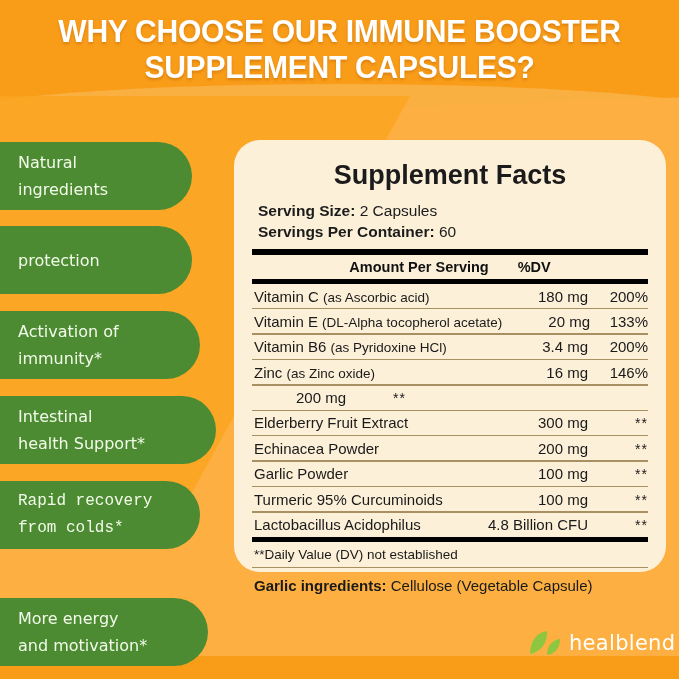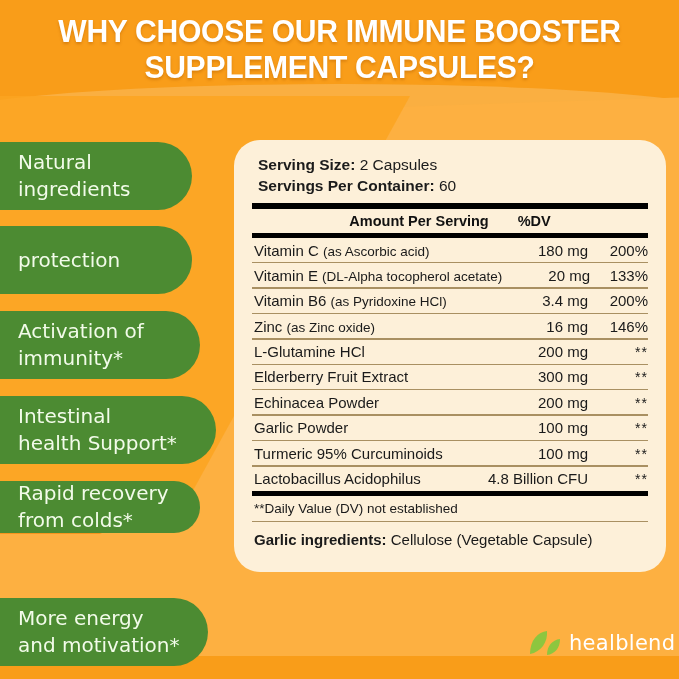--- a/index.html
+++ b/index.html
@@ -47,21 +47,21 @@
   }
   .headline .l2{display:block;}
 
   
   .pill{
     position:absolute;left:0;
     background:#4C8B32;
     border-top-right-radius:999px;border-bottom-right-radius:999px;
     color:#F2FBE9;
     font-family:"DejaVu Sans",sans-serif;
-    font-size:20px;line-height:27px;
+    font-size:16px;line-height:27px;
     display:flex;align-items:center;
     padding-left:18px;padding-right:26px;
     box-sizing:border-box;
   }
   .pill span{display:block;}
 
   
   .card{
     position:absolute;left:234px;top:140px;width:432px;height:432px;
     background:#FDF0D9;border-radius:26px;
@@ -154,35 +154,36 @@
           <span>Activation of</span>
           <span>immunity*</span>
         </div>
       </div>
       <div class="pill" style="top: 396px; width: 216px; height: 68px; background: rgb(76, 139, 50);">
         <div>
           <span>Intestinal</span>
           <span>health Support*</span>
         </div>
       </div>
-      <div class="pill" style="top: 481px; width: 200px; height: 52px; background: rgb(76, 139, 50);">
+      <div class="pill" style="top: 481px; width: 200px; height: 68px; background: rgb(76, 139, 50); font-family: Liberation Mono, monospace;">
         <div>
           <span>Rapid recovery</span>
           <span>from colds*</span>
         </div>
       </div>
       <div class="pill" style="top: 598px; width: 208px; height: 68px; background: rgb(76, 139, 50);">
         <div>
           <span>More energy</span>
           <span>and motivation*</span>
         </div>
       </div>
     </div>
 
   <div class="card" style="background: rgb(253, 240, 217);">
+    <div class="sf-title">Supplement Facts</div>
 
     <div class="sf-serv">
       <b>Serving Size:</b>
       <span>2 Capsules</span>
     </div>
     <div class="sf-serv">
       <b>Servings Per Container:</b>
       <span>60</span>
     </div>
 
@@ -214,21 +215,20 @@
           <div class="dv">200%</div>
         </div>
         <div class="rule-thin" style="background: rgb(169, 144, 98);"></div>
         <div class="row">
           <div class="nm"><span>Zinc</span> <span class="sub">(as Zinc oxide)</span></div>
           <div class="amt">16 mg</div>
           <div class="dv">146%</div>
         </div>
         <div class="rule-thin" style="background: rgb(169, 144, 98);"></div>
         <div class="row">
-          <div class="nm"><span>L-Glutamine HCl</span></div>
           <div class="amt">200 mg</div>
           <div class="dv stars">**</div>
         </div>
         <div class="rule-thin" style="background: rgb(169, 144, 98);"></div>
         <div class="row">
           <div class="nm"><span>Elderberry Fruit Extract</span></div>
           <div class="amt">300 mg</div>
           <div class="dv stars">**</div>
         </div>
         <div class="rule-thin" style="background: rgb(169, 144, 98);"></div>

